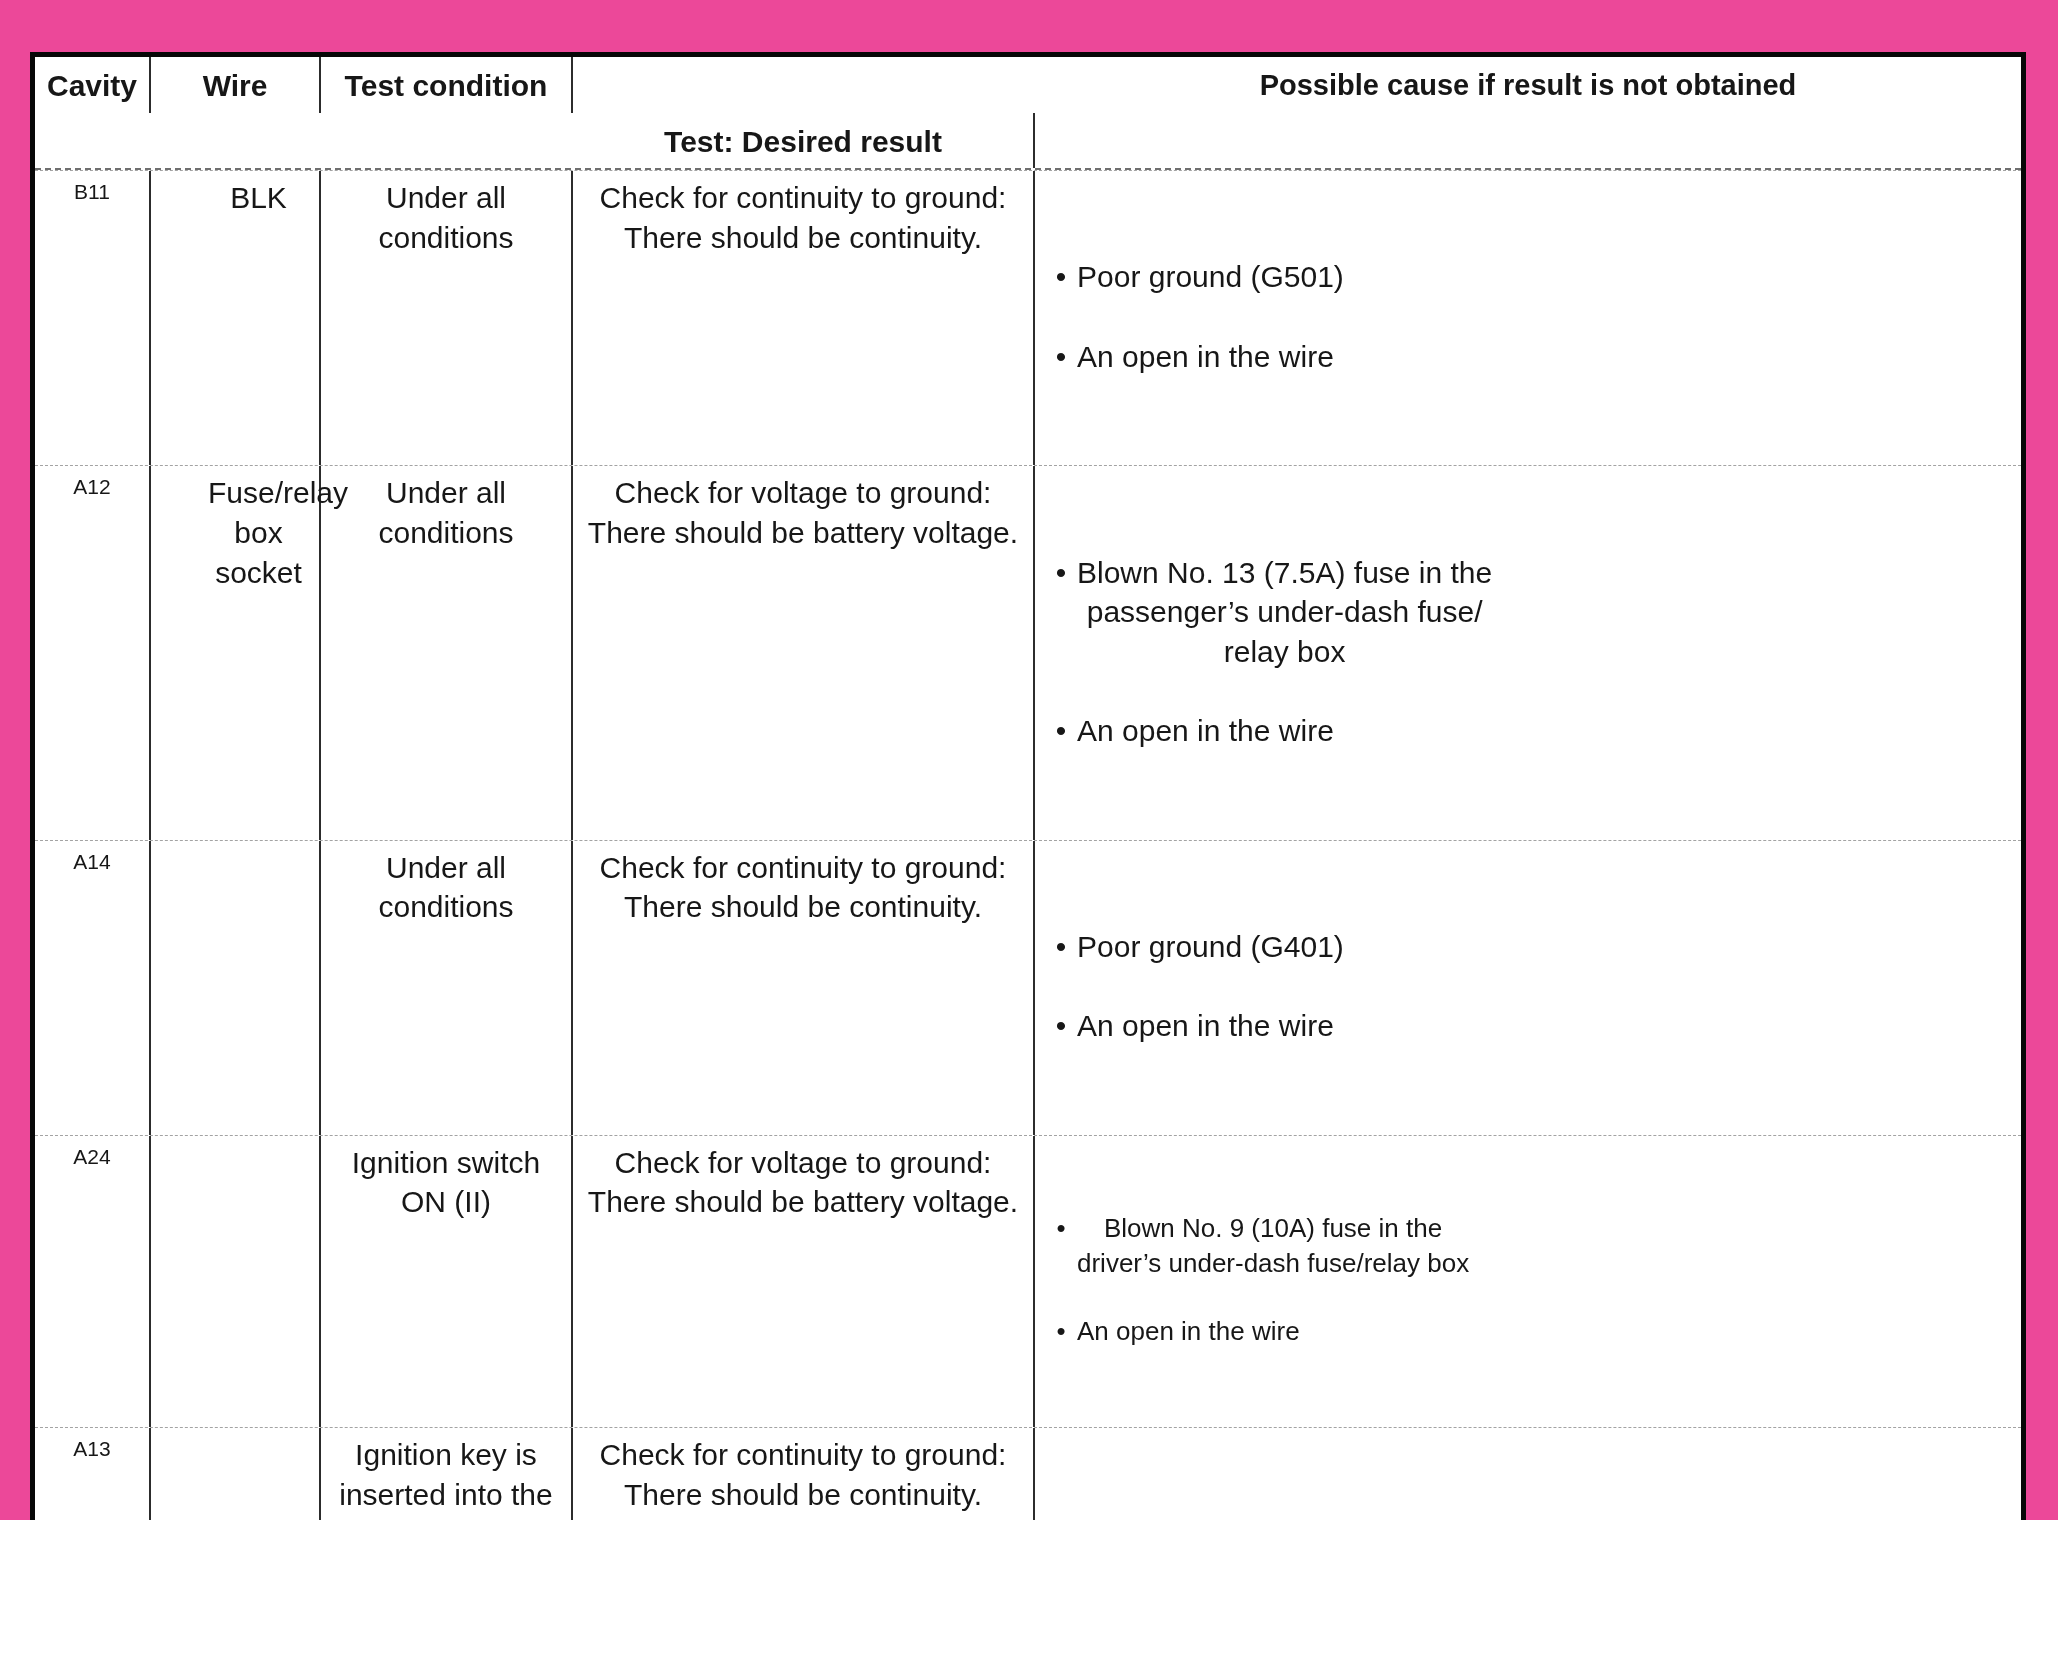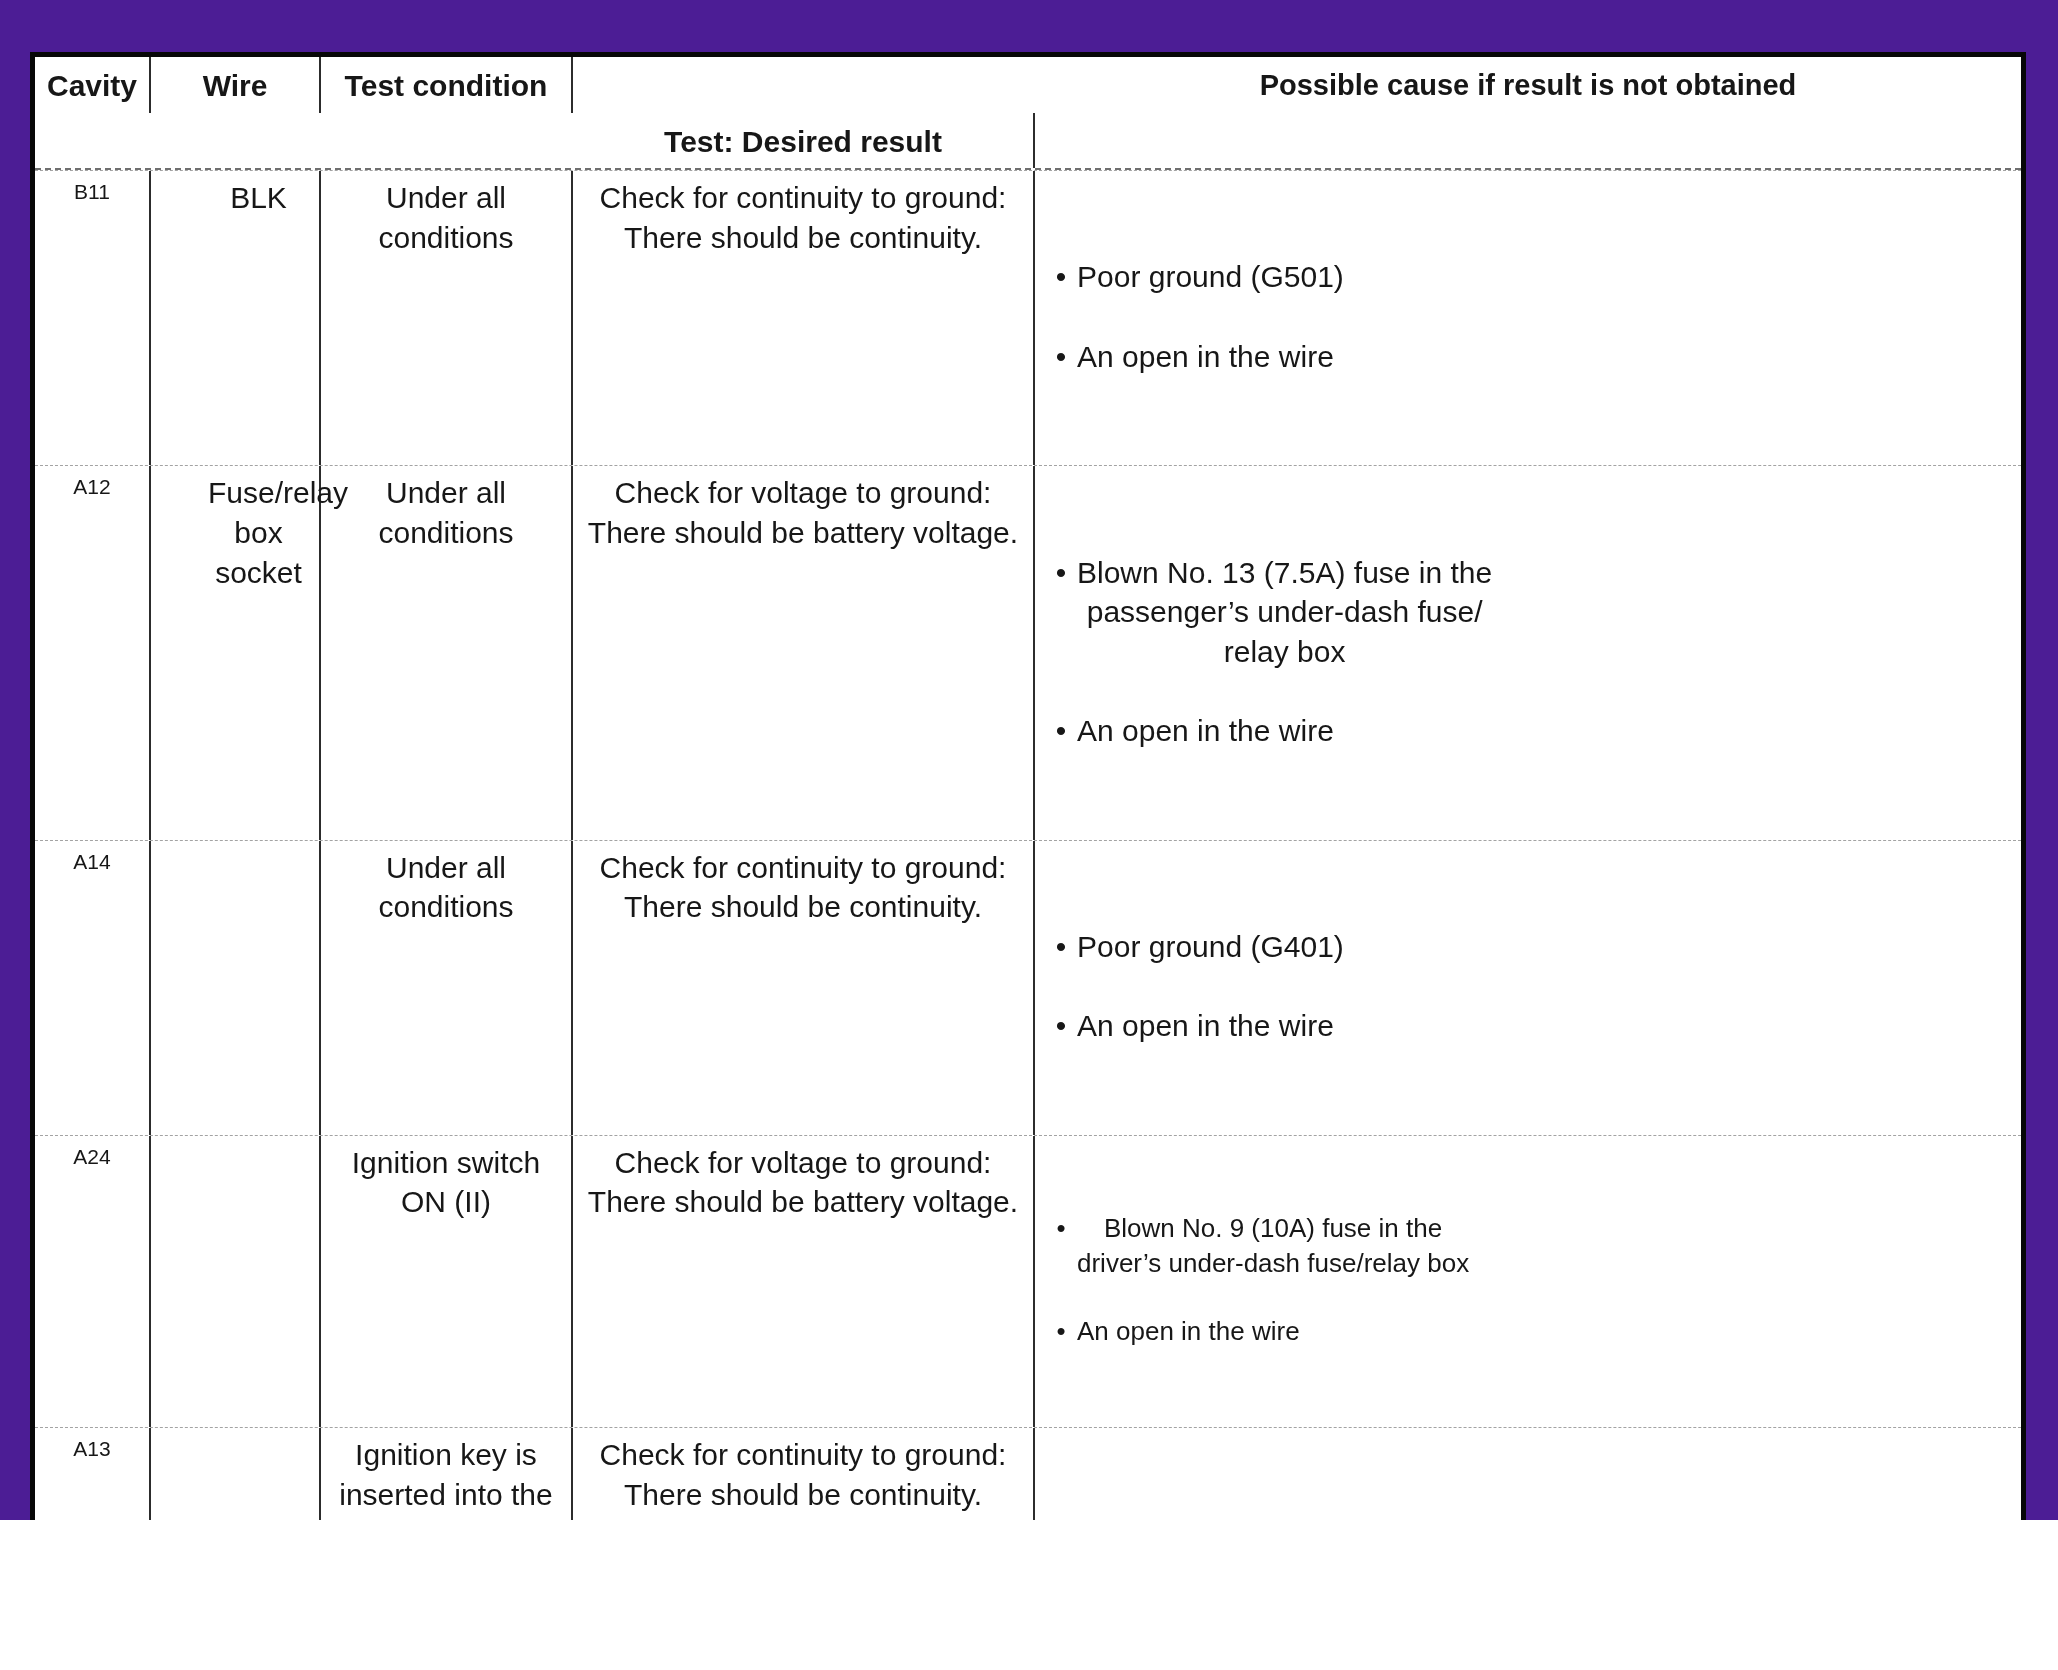--- a/index.html
+++ b/index.html
@@ -1,19 +1,19 @@
 <!DOCTYPE html>
 <html><head>
 <meta charset="utf-8">
 <style>
   html,body { margin:0; padding:0; background:#ffffff; }
   .page {
     position:relative;
     width:2058px; height:1520px;
-    background:#4c1d95;
+    background:#ec4899;
     overflow:hidden;
     font-family:"Liberation Sans", sans-serif;
     color:#171717;
     font-size:30px;
     line-height:1.32;
   }
   .tbl {
     margin:52px 26px 0 30px;
     width:1996px;
     border:5px solid #070707;

